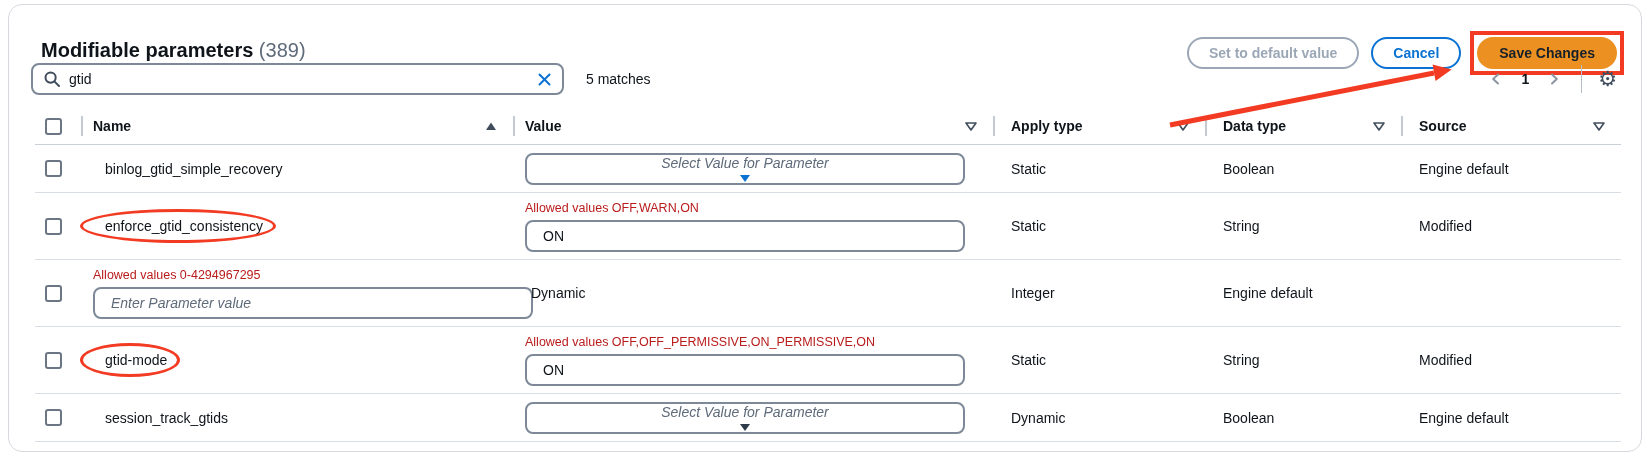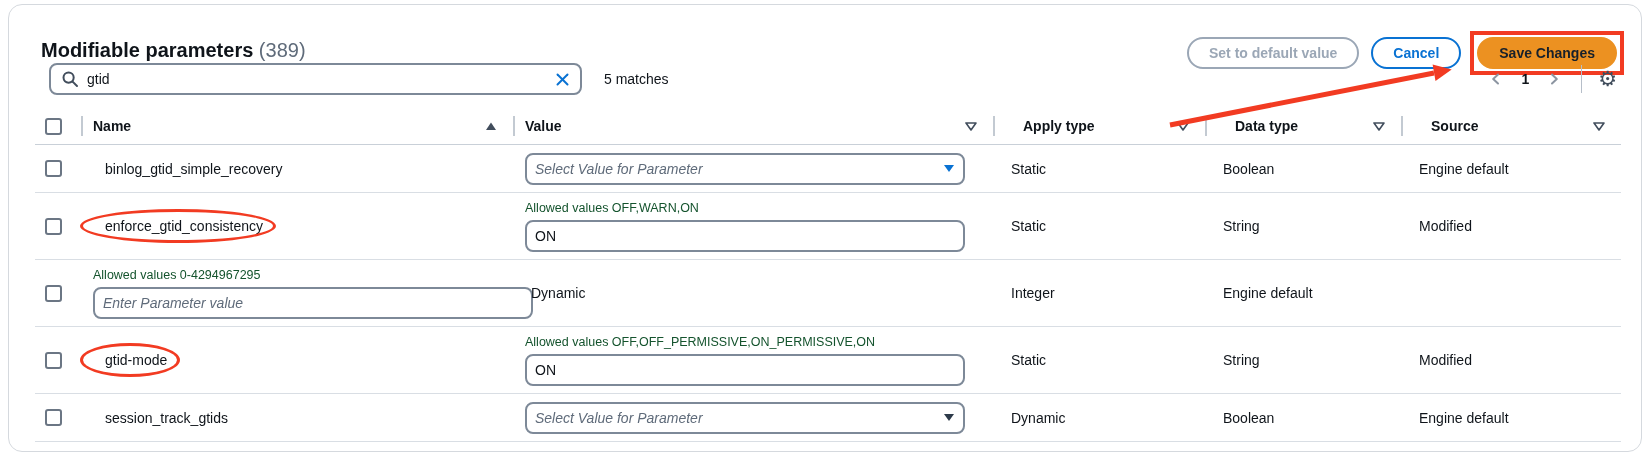--- a/index.html
+++ b/index.html
@@ -52,21 +52,21 @@
   .pagination{
     position:absolute;right:24px;top:58px;height:32px;
     display:flex;align-items:center;gap:10px;
   }
   .pg-btn{display:inline-flex;align-items:center;justify-content:center;width:22px;height:22px;cursor:pointer;}
   .pg-num{font-size:14px;font-weight:700;color:var(--ink);padding:0 4px;}
   .pg-divider{width:1px;height:28px;background:var(--divider);margin:0 6px;}
   .gear{font-size:21px;color:var(--ink2);line-height:1;cursor:pointer;
         font-family:"DejaVu Sans",sans-serif;}
   
-  .search-row{position:absolute;left:40px;top:58px;display:flex;align-items:center;}
+  .search-row{position:absolute;left:22px;top:58px;display:flex;align-items:center;}
   .search-box{
     width:533px;height:32px;border:2px solid var(--input-border);border-radius:8px;
     display:flex;align-items:center;padding:0 10px;background:#fff;
   }
   .search-box input{
     flex:1;border:none;outline:none;font-size:14px;color:var(--ink);
     font-family:inherit;margin-left:8px;background:transparent;
   }
   .matches{margin-left:22px;font-size:14px;color:var(--ink);}
   
@@ -75,45 +75,45 @@
     display:grid;
     grid-template-columns:46px 432px 480px 212px 196px 1fr;
     align-items:center;
   }
   .thead{height:38px;border-bottom:1px solid #c9d0d8;}
   .hcell{
     position:relative;height:38px;display:flex;align-items:center;
     justify-content:space-between;font-size:14px;font-weight:700;color:var(--ink);
     padding:0 16px 0 12px;cursor:pointer;
   }
-  .hcell.pad18{padding-left:30px;}
+  .hcell.pad18{padding-left:18px;}
   .hcell:not(.first)::before{
     content:'';position:absolute;left:0;top:9px;bottom:9px;width:2px;background:#c3cad2;
   }
   .trow{border-bottom:1px solid var(--row-border);}
   .trow.short{height:48px;}
   .trow.tall{height:67px;}
   .cell{display:flex;align-items:center;font-size:14px;color:var(--ink);padding:0 16px 0 12px;height:100%;}
   .cell.pad18{padding-left:18px;}
   .c-check{padding-left:10px;}
   .cb{
     width:17px;height:17px;border:2px solid #6b7684;border-radius:3px;background:#fff;
     display:inline-block;cursor:pointer;flex:none;
   }
   .pname{white-space:nowrap;padding-left:12px;}
   .circled{position:relative;display:inline-block;}
   .circled::after{
     content:'';position:absolute;left:-13px;right:-13px;top:-9px;bottom:-9px;
     border:3.5px solid var(--red);border-radius:50%;pointer-events:none;
   }
   .c-value{flex-direction:column;align-items:flex-start;justify-content:center;gap:5px;}
-  .allowed{font-size:12.5px;color:#14532d;}
+  .allowed{font-size:12.5px;color:#b91c1c;}
   .vinput,.vselect{
     width:440px;height:32px;border:2px solid var(--input-border);border-radius:8px;
-    font-size:14px;color:var(--ink);padding:0 8px;background:#fff;font-family:inherit;
+    font-size:14px;color:var(--ink);padding:0 16px;background:#fff;font-family:inherit;flex-direction:column;
   }
   .vinput{outline:none;}
   .vinput::placeholder{color:var(--muted);font-style:italic;}
   .vselect{
     display:flex;align-items:center;justify-content:space-between;cursor:pointer;
   }
   .sel-ph{color:var(--muted);font-style:italic;}
   .icon{display:inline-flex;flex:none;}
   
   .overlay{position:absolute;left:0;top:0;width:1650px;height:469px;pointer-events:none;z-index:40;}

